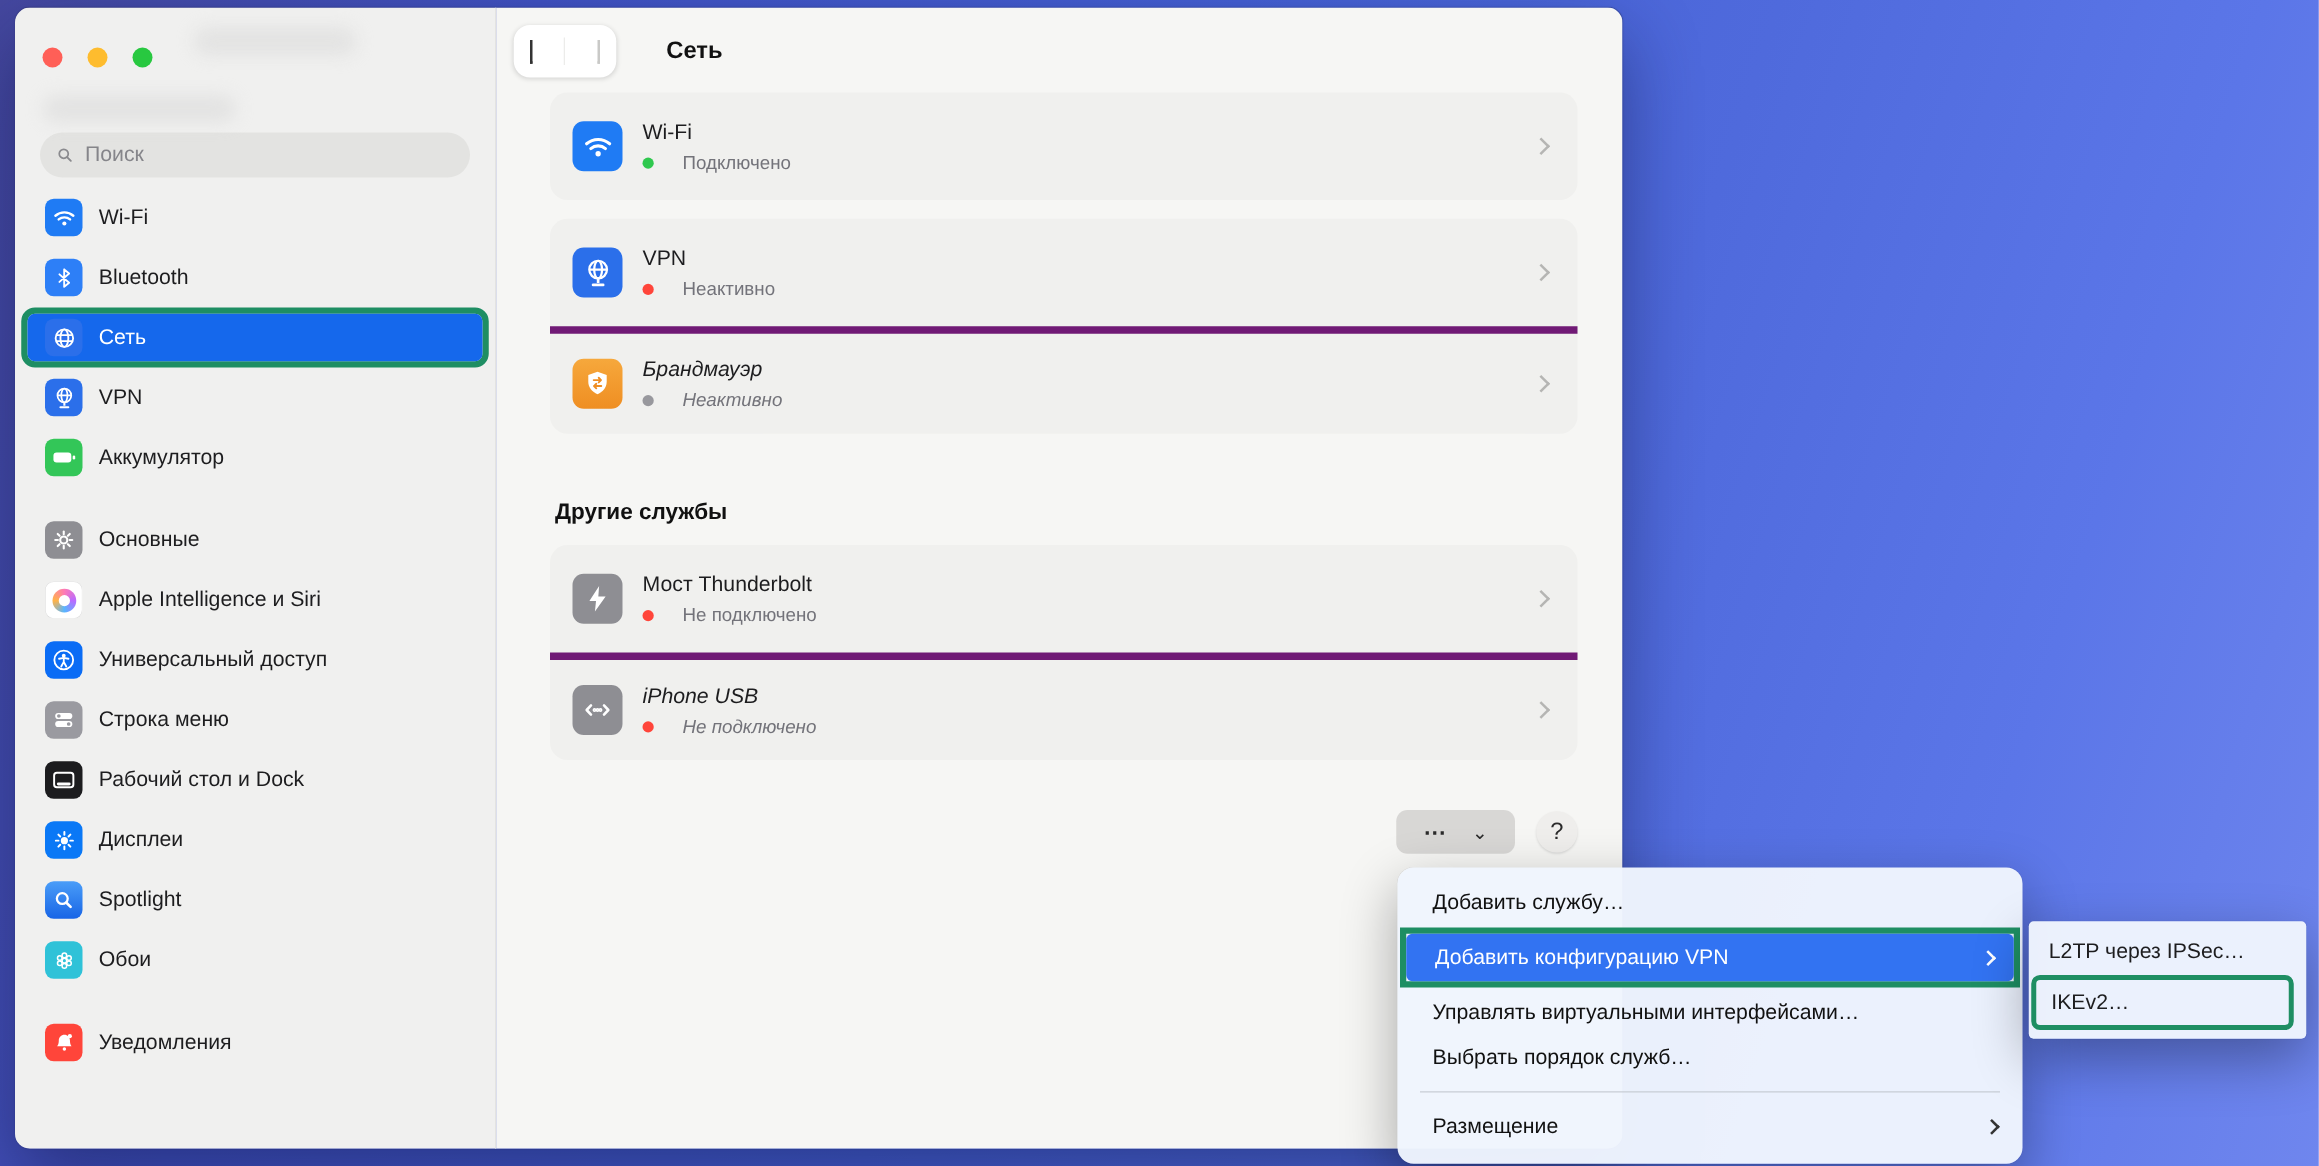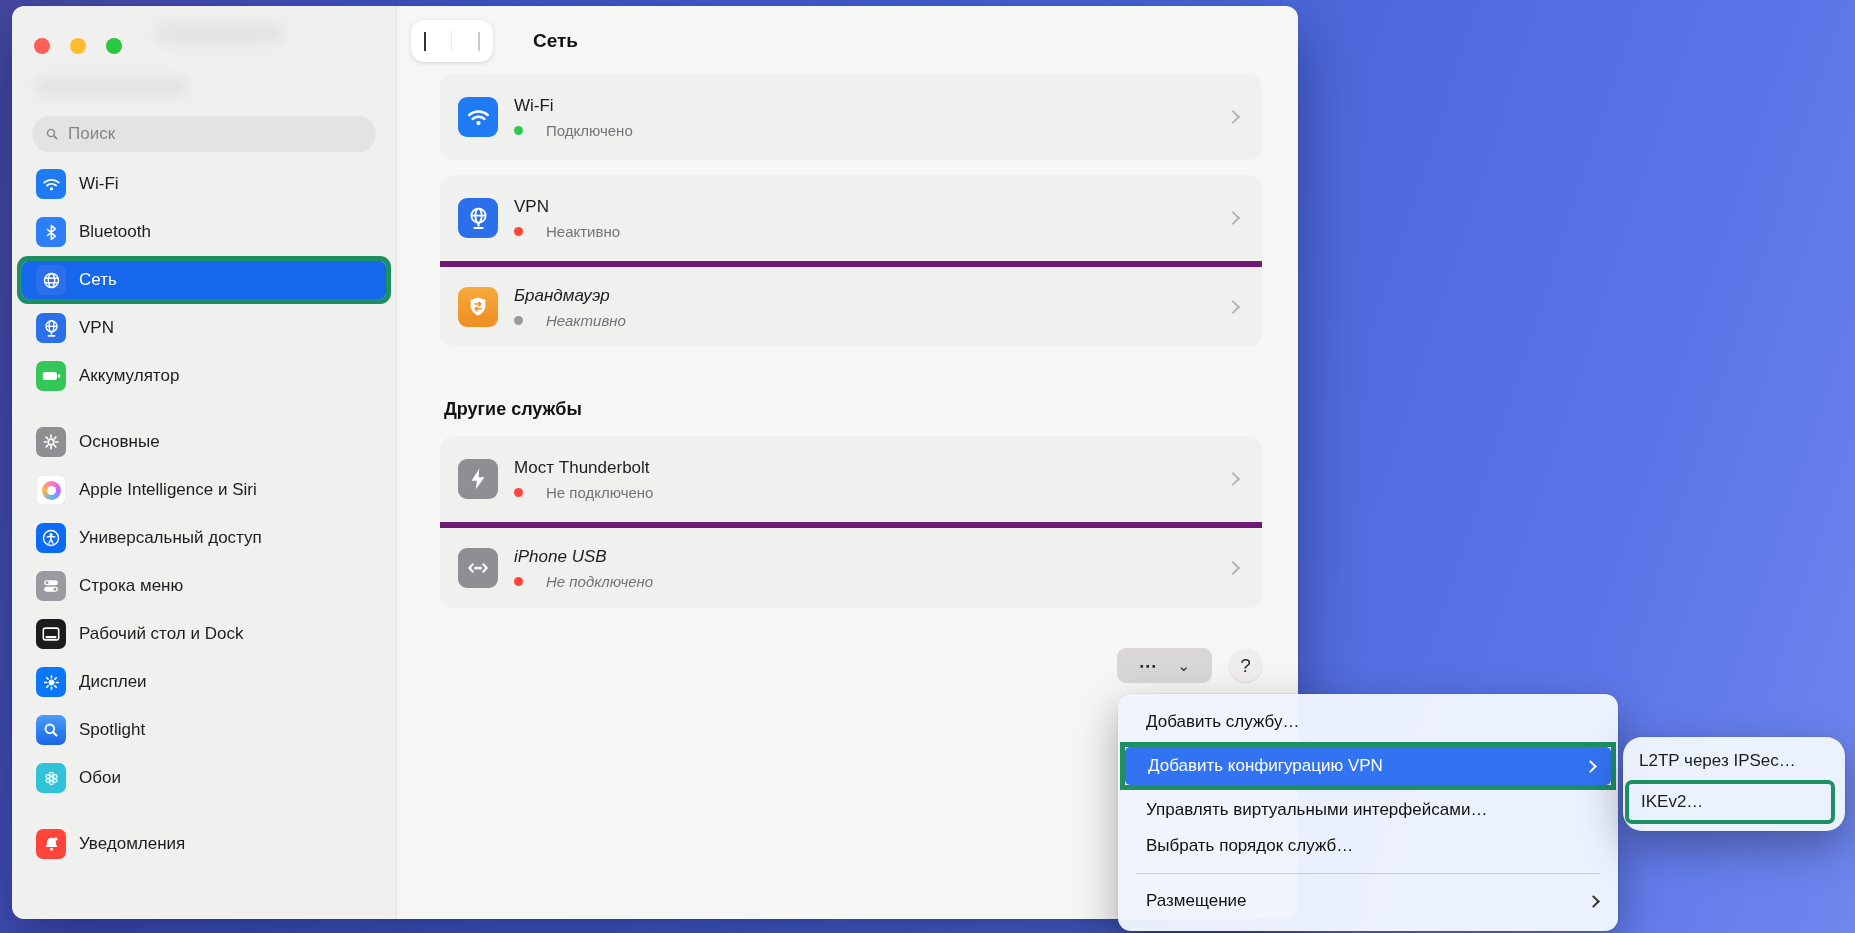--- a/index.html
+++ b/index.html
@@ -6,21 +6,21 @@
   html,body { width:1855px; height:933px; overflow:hidden; }
   body {
     font-family:"Liberation Sans", sans-serif;
     background:linear-gradient(108deg,#45489f 0%,#4152c2 20%,#4560d4 46%,#4f6adc 66%,#5b76e8 84%,#6f86ee 100%);
     position:relative; color:#1d1d1f;
   }
   
   .window{position:absolute;left:12px;top:6px;width:1286px;height:913px;border-radius:12px;
     box-shadow:0 25px 60px rgba(10,15,60,.45),0 0 1px rgba(0,0,0,.35);display:flex;overflow:hidden;}
   .sidebar{width:385px;background:#F0F0EF;position:relative;border-right:1px solid #E3E3E1;flex:none;
-    padding:16px 14px;}
+    padding:6px 14px;}
   .main{flex:1;background:#F6F6F4;position:relative;}
   .blur-smudge{position:absolute;background:#d6d6d6;filter:blur(7px);opacity:.5;border-radius:12px;}
   
   .traffic{position:absolute;left:22px;top:32px;display:flex;gap:20px;}
   .tl{width:16px;height:16px;border-radius:50%;}
   .tl.red{background:#FF5F57;} .tl.yellow{background:#FEBC2E;} .tl.green{background:#28C840;}
   
   .search{margin:94px 6px 8px 6px;height:36px;border-radius:18px;background:#E3E3E1;
     display:flex;align-items:center;gap:8px;padding:0 12px;color:#85858A;font-size:17px;}
   
@@ -71,21 +71,21 @@
     display:flex;align-items:center;justify-content:center;font-size:19px;color:#2b2b2b;}
   
   .menu{position:absolute;left:1118px;top:694px;width:500px;background:rgba(239,245,253,.97);border-radius:13px;
     box-shadow:0 16px 44px rgba(0,0,0,.33),0 0 0 .5px rgba(0,0,0,.08);padding:10px 0 12px;font-size:17px;color:#111;z-index:5;}
   .menu-item{height:36px;display:flex;align-items:center;justify-content:space-between;padding:0 20px 0 28px;}
   .menu-green{margin:2px 2px;border:5px solid #1e8e63;border-radius:0;}
   .menu-item.hl{height:38px;background:#3273F2;color:#fff;border-radius:5px;padding:0 16px 0 23px;}
   .arr{width:9px;height:9px;border-top:2.3px solid #333;border-right:2.3px solid #333;transform:rotate(45deg);}
   .arr.white{border-color:#fff;}
   .menu-sep{height:1px;background:#C8CDD5;margin:9px 18px;}
-  .submenu{position:absolute;left:1623px;top:737px;width:222px;background:rgba(239,245,253,.97);border-radius:19px;
+  .submenu{position:absolute;left:1623px;top:737px;width:222px;background:rgba(239,245,253,.97);border-radius:4px;
     box-shadow:0 16px 44px rgba(0,0,0,.33),0 0 0 .5px rgba(0,0,0,.08);padding:7px 0;font-size:17px;z-index:6;}
   .submenu-item{height:34px;display:flex;align-items:center;padding:0 16px;}
   .submenu-green{margin:2px 10px 0 2px;border:4px solid #1e8e63;border-radius:7px;}
   .submenu-green .submenu-item{height:36px;padding:0 12px;}
   svg{display:block;}
 </style>
 </head>
 <body>
 
 <div class="window">

